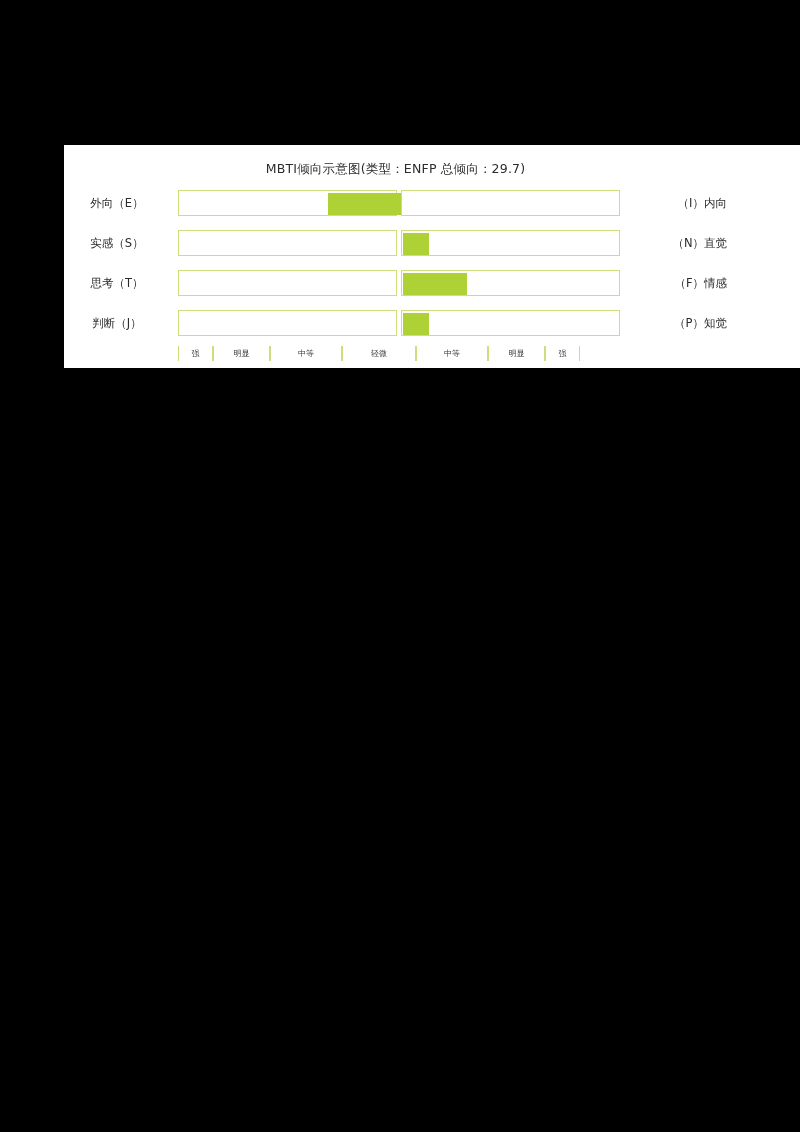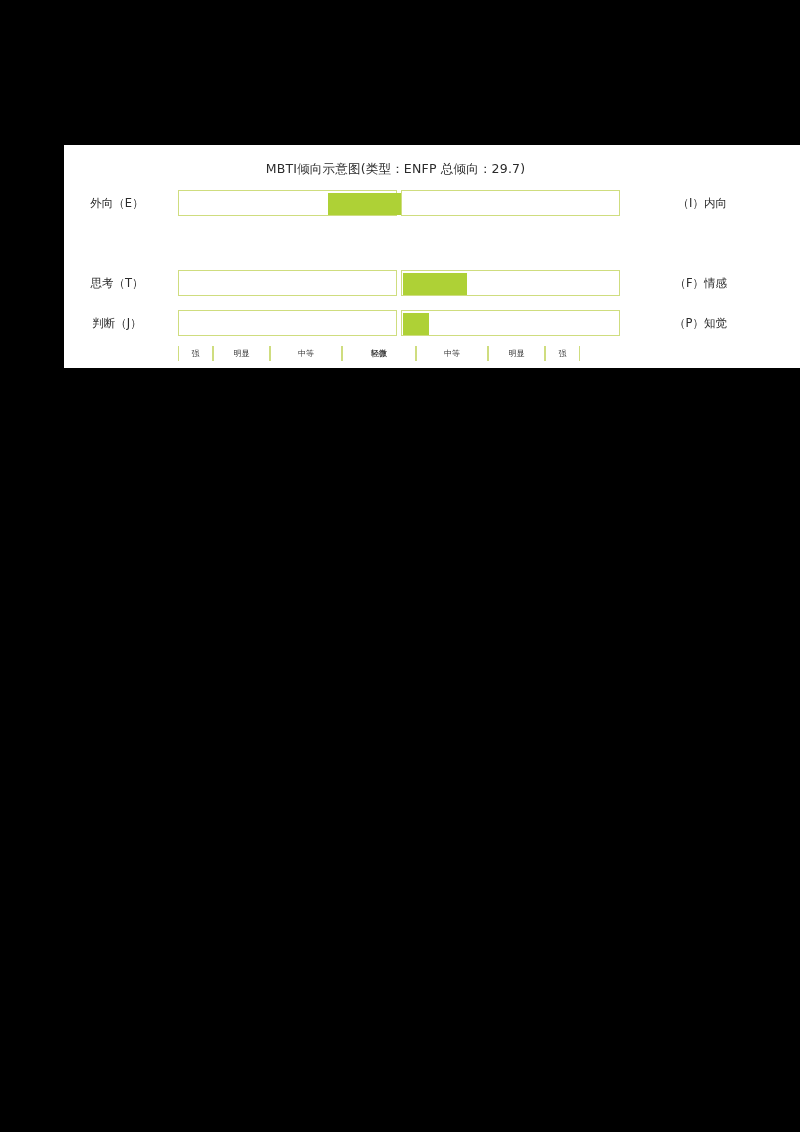--- a/index.html
+++ b/index.html
@@ -123,20 +123,28 @@
 
   <div class="dim-row r0">
     <div class="label-left">外向（E）</div>
     <div class="track left">
       <div class="fill" style="left:149px; width:128px;"></div>
     </div>
     <div class="track right"></div>
     <div class="label-right">（I）内向</div>
   </div>
 
+  <div class="dim-row r1">
+    <div class="label-left">实感（S）</div>
+    <div class="track left"></div>
+    <div class="track right">
+      <div class="fill" style="left:1px; width:26px;"></div>
+    </div>
+    <div class="label-right">（N）直觉</div>
+  </div>
 
   <div class="dim-row r3">
     <div class="label-left">判断（J）</div>
     <div class="track left"></div>
     <div class="track right">
       <div class="fill" style="left:1px; width:26px;"></div>
     </div>
     <div class="label-right">（P）知觉</div>
   </div>
 
@@ -146,19 +154,19 @@
     <div class="track right">
       <div class="fill" style="left:1px; width:64px;"></div>
     </div>
     <div class="label-right">（F）情感</div>
   </div>
 
   <div id="scale-bar">
     <div class="scale-seg" style="width:35px;">强</div>
     <div class="scale-seg" style="width:57px;">明显</div>
     <div class="scale-seg" style="width:72px;">中等</div>
-    <div class="scale-seg" style="width:74px;font-weight:bold;">轻微</div>
+    <div class="scale-seg" style="width:74px;">轻微</div>
     <div class="scale-seg" style="width:72px;">中等</div>
     <div class="scale-seg" style="width:57px;">明显</div>
     <div class="scale-seg" style="width:35px;">强</div>
   </div>
 
 </div>
 
 </body></html>

